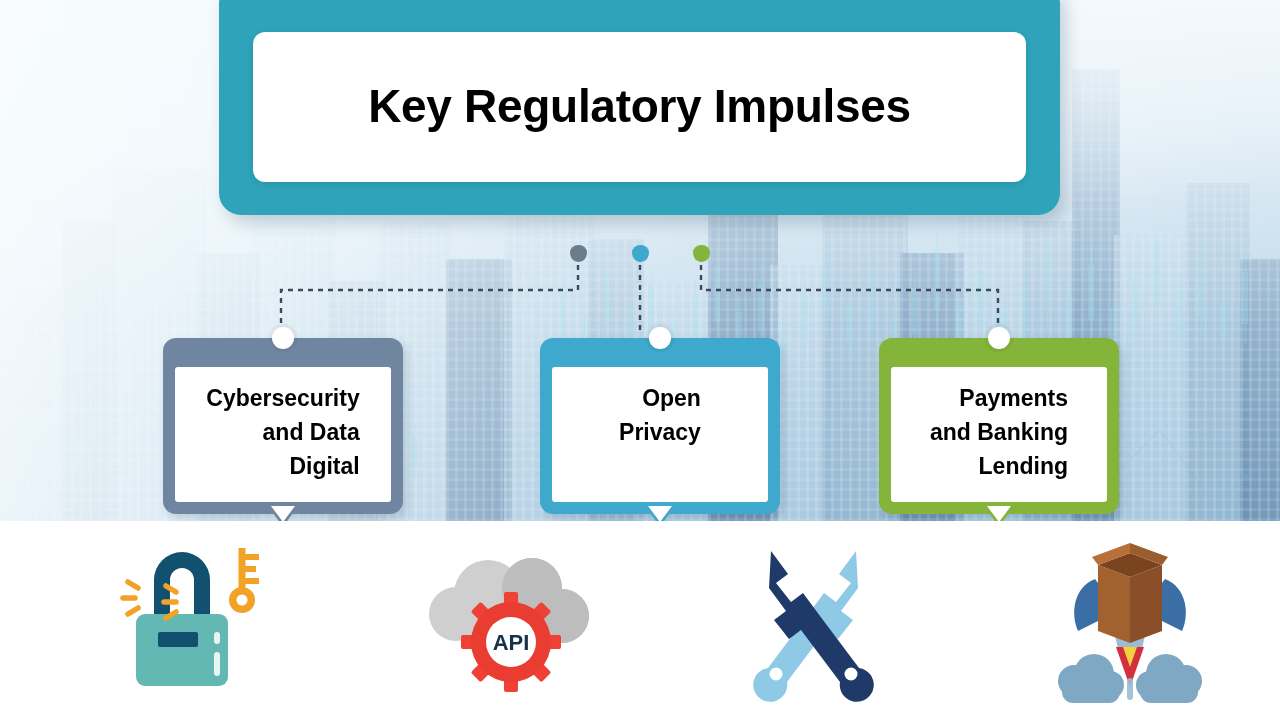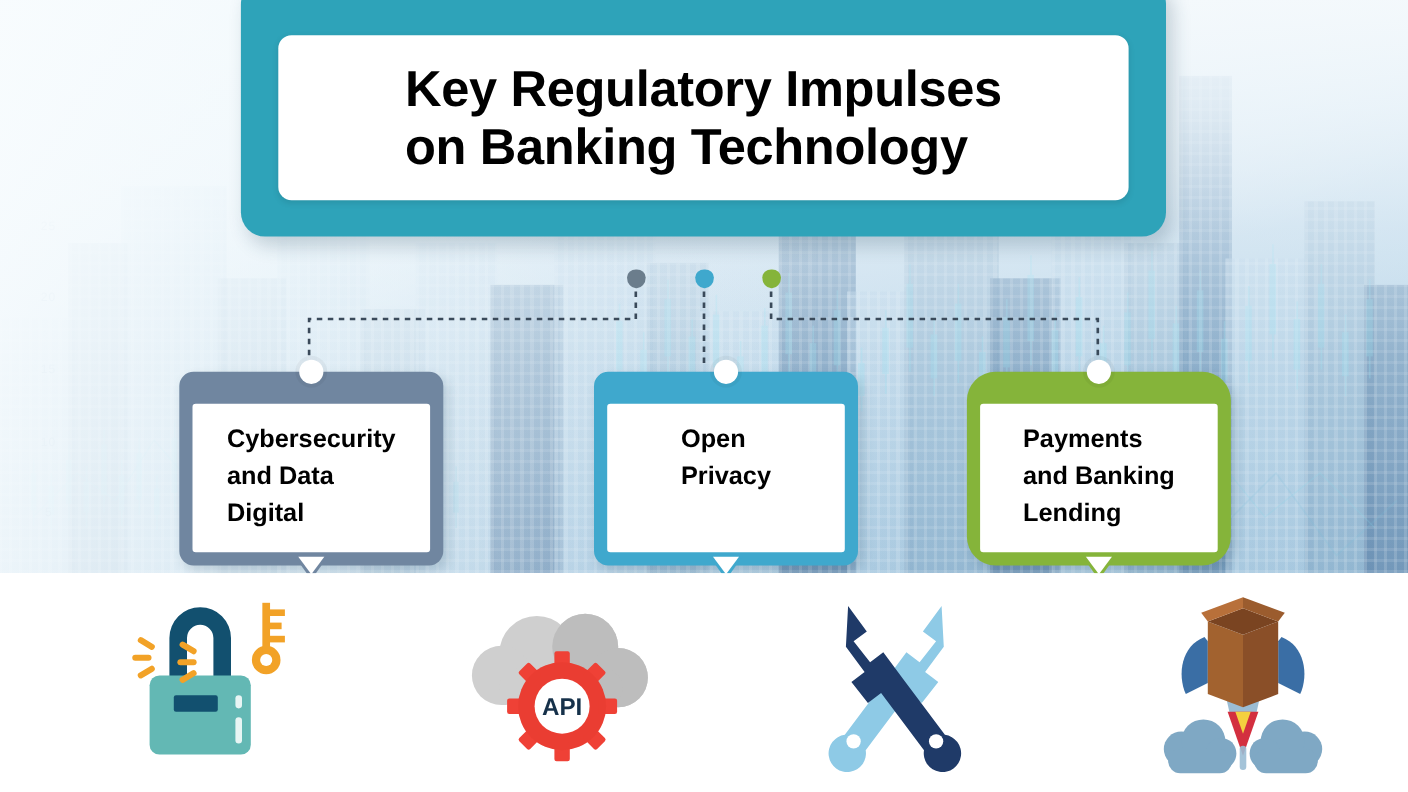--- a/index.html
+++ b/index.html
@@ -132,21 +132,21 @@
     align-items: flex-start;
     justify-content: center;
     padding-top: 14px;
     box-sizing: border-box;
   }
   .card .panel span {
     color: #000000;
     font-weight: bold;
     font-size: 23px;
     line-height: 1.48;
-    text-align: left;
+    text-align: right;
     font-family: "Liberation Sans", sans-serif;
   }
   .card .notch {
     position: absolute;
     left: 50%;
     bottom: -14px;
     margin-left: -15px;
     width: 30px;
     height: 22px;
   }
@@ -393,21 +393,20 @@
     <div class="axlabel" style="left:41px; top:460px;">5</div>
 
     <div class="haze"></div>
     <div class="haze-left"></div>
   </div>
 
   <div class="title-outer">
     <div class="title-inner">
       <div class="title-text">
         <div>Key Regulatory Impulses</div>
-        <div>on Banking Technology</div>
       </div>
     </div>
   </div>
 
   <svg class="connector-svg" viewBox="0 0 1280 521">
     <g fill="none" stroke="#3a4a5a" stroke-width="2.4" stroke-dasharray="5 5" stroke-linecap="butt">
 
       <path d="M578 255 L578 290 L281 290 L281 333"></path>
 
       <path d="M640 255 L640 333"></path>
@@ -442,21 +441,21 @@
         <span>Open</span><br>
         <span>Privacy</span>
       </span>
     </div>
     <svg class="notch" viewBox="0 0 30 22">
       <path d="M0 0 L30 0 L15 21 Z" fill="#3fa8cd"></path>
       <path d="M3 0 L27 0 L15 16 Z" fill="#ffffff"></path>
     </svg>
   </div>
 
-  <div class="card" style="left:879px; background:#85b43a;border-radius:26px;">
+  <div class="card" style="left:879px; background:#85b43a;">
     <div class="pin"></div>
     <div class="panel">
       <span>
         <span>Payments</span><br>
         <span>and Banking</span><br>
         <span>Lending</span>
       </span>
     </div>
     <svg class="notch" viewBox="0 0 30 22">
       <path d="M0 0 L30 0 L15 21 Z" fill="#85b43a"></path>

